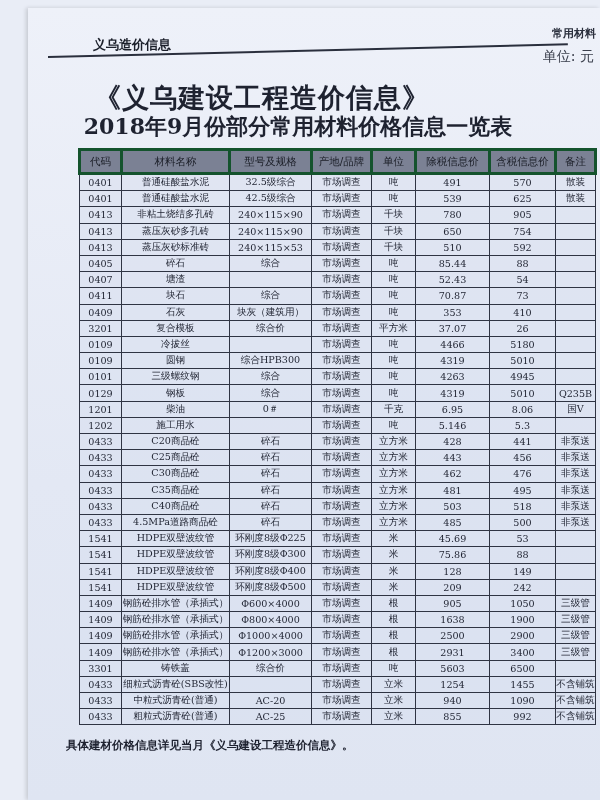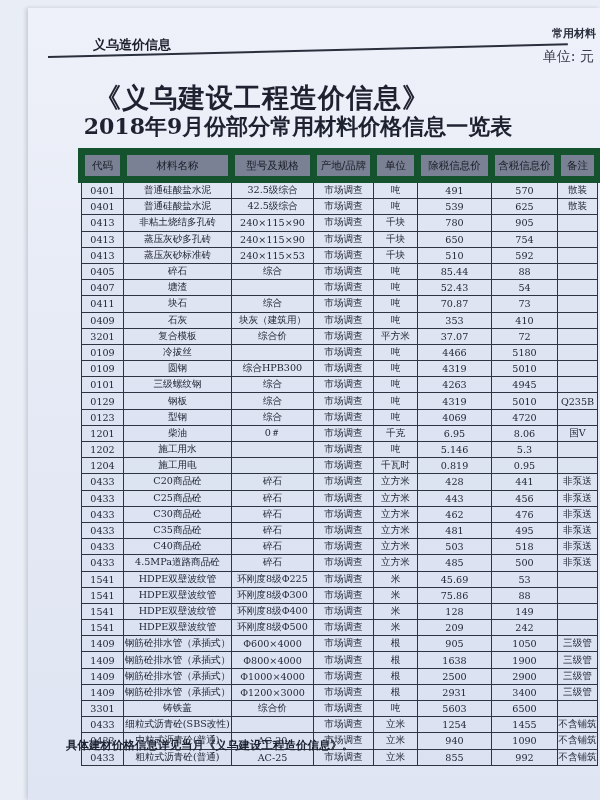--- a/index.html
+++ b/index.html
@@ -5,21 +5,21 @@
   html,body{margin:0;padding:0;}
   body{width:600px;height:800px;overflow:hidden;background:#e9edf6;font-family:"DejaVu Serif",serif;color:#1e2230;position:relative;}
   .page{position:absolute;left:28px;top:8px;width:572px;height:792px;background:linear-gradient(180deg,#eef1f9 0%,#e3e8f4 60%,#dfe5f2 100%);box-shadow:-2px 0 4px rgba(0,0,0,0.15);}
   .running-head{position:absolute;left:52px;top:36px;font-family:"DejaVu Sans",sans-serif;font-weight:bold;font-size:13px;color:#1b1f2a;margin-left:41px;}
   .head-rule{position:absolute;left:48px;top:56px;width:520px;height:2px;background:#2a2f3d;transform:rotate(-1.4deg);transform-origin:left center;}
   .section-tag{position:absolute;right:4px;top:26px;font-family:"DejaVu Sans",sans-serif;font-weight:bold;font-size:11px;color:#2a2f3d;}
   .unit-tag{position:absolute;right:6px;top:48px;font-size:14px;color:#3a3f4c;}
   .title1{position:absolute;left:0;width:524px;top:80px;text-align:center;font-weight:bold;font-size:27px;letter-spacing:1px;}
   .title2{position:absolute;left:0;width:596px;top:112px;text-align:center;font-weight:bold;font-size:22px;}
   table.prices{position:absolute;left:78px;top:148px;width:508px;border-collapse:collapse;font-size:9.6px;table-layout:fixed;}
-  table.prices th{background:#7b8194;color:#1a1d26;font-weight:normal;font-size:10.5px;height:19px;border:7px solid #14532d;font-family:"DejaVu Sans",sans-serif;}
+  table.prices th{background:#7b8194;color:#1a1d26;font-weight:normal;font-size:10.5px;height:19px;border:3px solid #14532d;font-family:"DejaVu Sans",sans-serif;}
   table.prices td{border:1px solid #2f3443;height:15.2px;text-align:center;padding:0;white-space:nowrap;overflow:hidden;background:rgba(215,222,238,0.55);}
   .footnote{position:absolute;left:66px;top:738px;font-family:"DejaVu Sans",sans-serif;font-weight:bold;font-size:11.5px;}
 </style>
 </head>
 <body>
 
 <div class="page"></div>
 <div class="running-head">义乌造价信息</div>
 <div class="head-rule"></div>
 <div class="section-tag">常用材料</div>
@@ -141,21 +141,21 @@
         <td>410</td>
         <td></td>
       </tr>
       <tr>
         <td>3201</td>
         <td>复合模板</td>
         <td>综合价</td>
         <td>市场调查</td>
         <td>平方米</td>
         <td>37.07</td>
-        <td>72</td>
+        <td>26</td>
         <td></td>
       </tr>
       <tr>
         <td>0109</td>
         <td>冷拔丝</td>
         <td></td>
         <td>市场调查</td>
         <td>吨</td>
         <td>4466</td>
         <td>5180</td>
@@ -183,59 +183,39 @@
       </tr>
       <tr>
         <td>0129</td>
         <td>钢板</td>
         <td>综合</td>
         <td>市场调查</td>
         <td>吨</td>
         <td>4319</td>
         <td>5010</td>
         <td>Q235B</td>
-      </tr>
-      <tr>
-        <td>0123</td>
-        <td>型钢</td>
-        <td>综合</td>
-        <td>市场调查</td>
-        <td>吨</td>
-        <td>4069</td>
-        <td>4720</td>
-        <td></td>
       </tr>
       <tr>
         <td>1201</td>
         <td>柴油</td>
         <td>0＃</td>
         <td>市场调查</td>
         <td>千克</td>
         <td>6.95</td>
         <td>8.06</td>
         <td>国V</td>
       </tr>
       <tr>
         <td>1202</td>
         <td>施工用水</td>
         <td></td>
         <td>市场调查</td>
         <td>吨</td>
         <td>5.146</td>
         <td>5.3</td>
-        <td></td>
-      </tr>
-      <tr>
-        <td>1204</td>
-        <td>施工用电</td>
-        <td></td>
-        <td>市场调查</td>
-        <td>千瓦时</td>
-        <td>0.819</td>
-        <td>0.95</td>
         <td></td>
       </tr>
       <tr>
         <td>0433</td>
         <td>C20商品砼</td>
         <td>碎石</td>
         <td>市场调查</td>
         <td>立方米</td>
         <td>428</td>
         <td>441</td>

